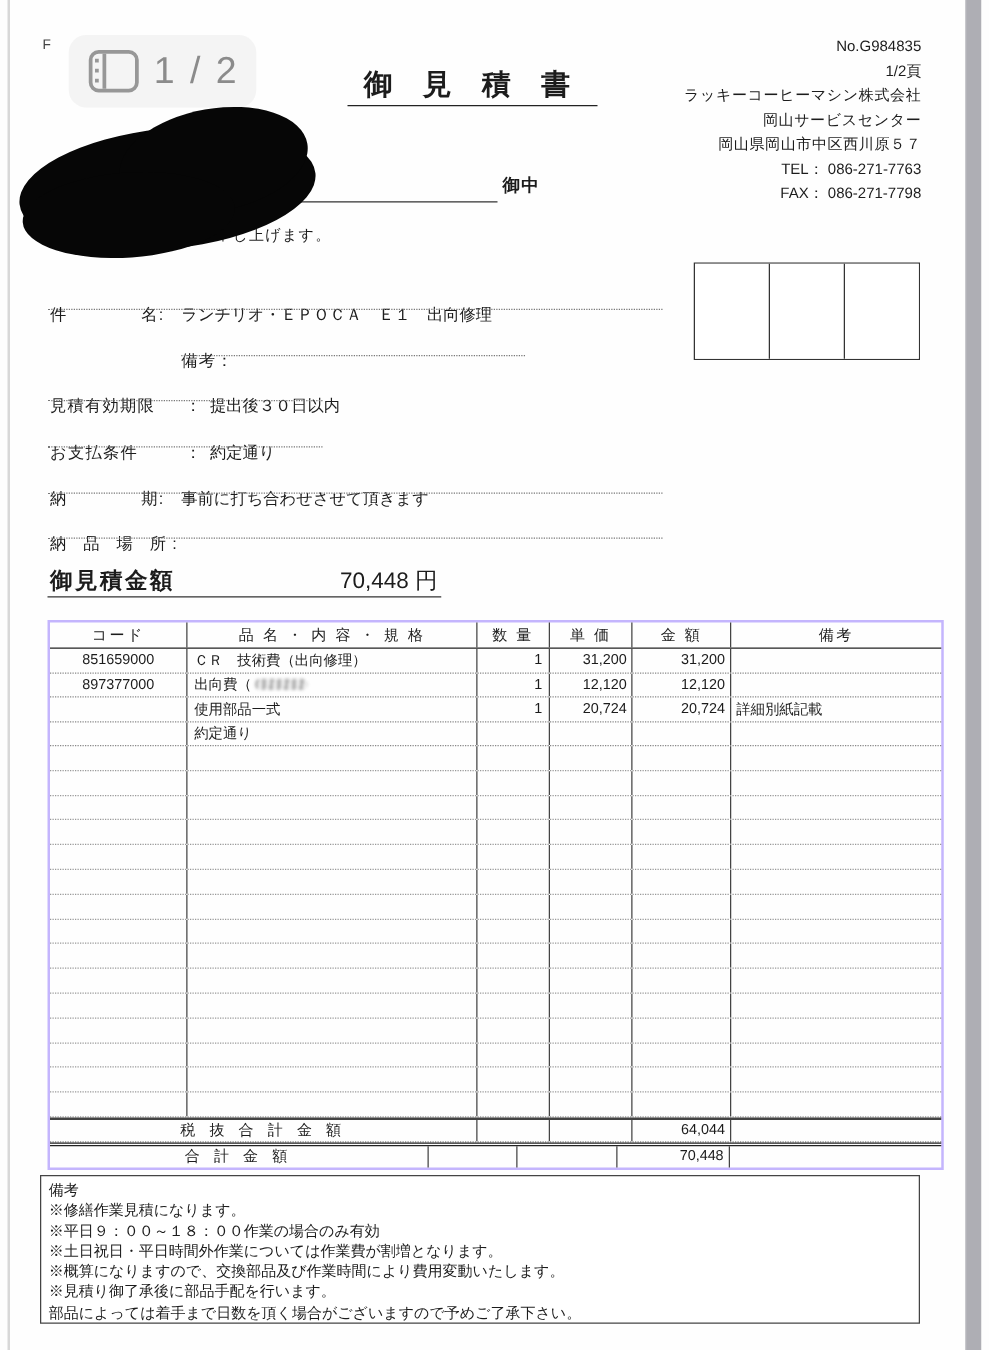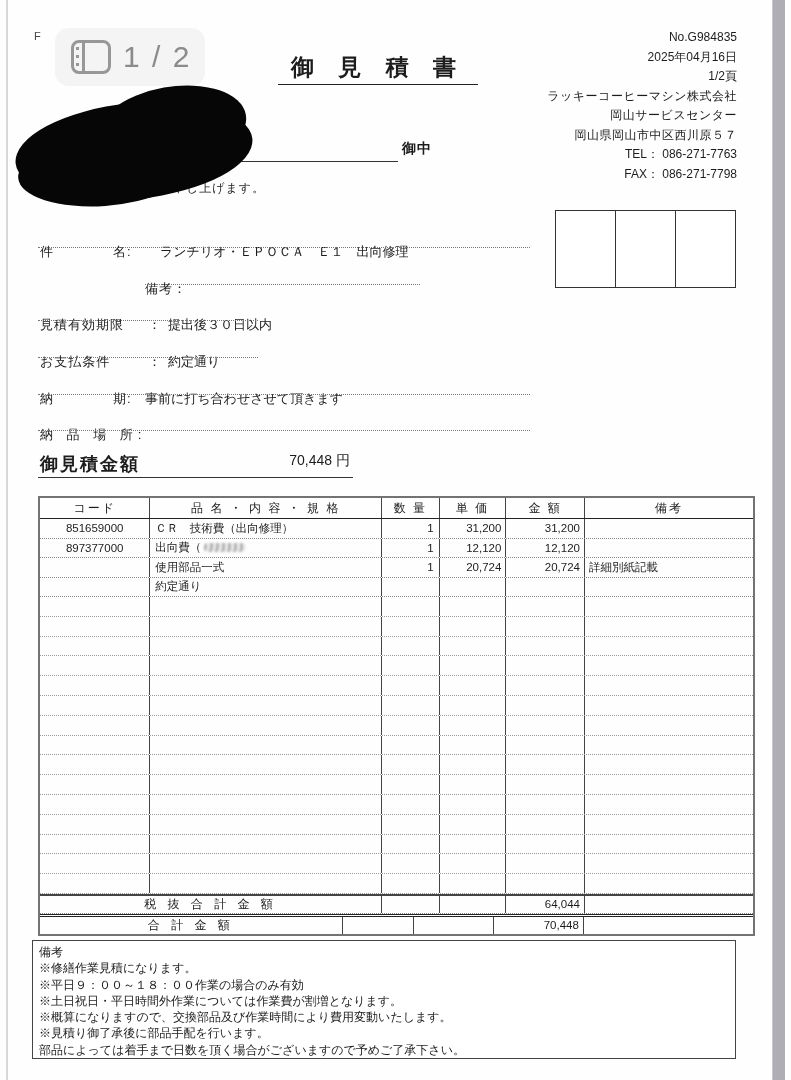--- a/index.html
+++ b/index.html
@@ -43,25 +43,25 @@
   .blob2 { left:95px; top:87px; width:152px; height:82px; transform:rotate(-10deg); }
   .blob3 { left:18px; top:138px; width:170px; height:68px; transform:rotate(-4deg); }
 
   
   .fld { position:absolute; font-size:13px; }
   .dotline { position:absolute; border-bottom:1.5px dotted #777; }
   .lab { letter-spacing:1px; }
 
   
   .q-label { position:absolute; left:40px; top:452px; font-size:18px; font-weight:bold; letter-spacing:2px; }
-  .q-value { position:absolute; left:180px; top:452px; width:170px; text-align:right; font-size:14px; }
+  .q-value { position:absolute; left:180px; top:452px; width:170px; text-align:right; font-size:18px; }
   .q-underline { position:absolute; left:38px; top:477px; width:315px; border-bottom:1.5px solid #333; }
 
   
-  .tbl { position:absolute; left:38px; top:496px; width:717px; height:440px; border:2px solid #737373; display:flex; flex-direction:column; font-size:11.5px; }
+  .tbl { position:absolute; left:38px; top:496px; width:717px; height:440px; border:2px solid #c4b5fd; display:flex; flex-direction:column; font-size:11.5px; }
   .trow { display:flex; flex:0 0 auto; }
   .trow > div { border-right:1px solid #444; display:flex; align-items:center; overflow:hidden; white-space:nowrap; }
   .trow > div:last-child { border-right:none; }
   .c1{width:111px;justify-content:center;} .c2{width:233px;padding-left:5px;}
   .c3{width:58px;justify-content:flex-end;padding-right:5px;} .c4{width:67px;justify-content:flex-end;padding-right:4px;}
   .c5{width:79px;justify-content:flex-end;padding-right:4px;} .c6{width:169px;padding-left:4px;}
   .thead { height:21px; border-bottom:1.5px solid #222; font-size:12px; }
   .thead > div { justify-content:center !important; padding:0 !important; letter-spacing:2px; }
   .tdata { height:19.5px; border-bottom:1px dotted #888; }
   .tempty { flex:1 1 auto; border-bottom:1px dotted #999; }
@@ -90,21 +90,20 @@
   <div class="badge">
     <span class="badge-icon"></span>
     <span class="badge-text">1 / 2</span>
   </div>
 
   <div class="doc-title">御 見 積 書</div>
   <div class="title-underline"></div>
 
   <div class="hdr-right">
     <div>No.G984835</div>
-    <div>2025年04月16日</div>
     <div>1/2頁</div>
     <div class="sp">ラッキーコーヒーマシン株式会社</div>
     <div class="sp">岡山サービスセンター</div>
     <div class="sp">岡山県岡山市中区西川原５７</div>
     <div>TEL：  086-271-7763</div>
     <div>FAX：  086-271-7798</div>
   </div>
 
   <div class="stamps">
     <div class="stamp"></div>
@@ -116,21 +115,21 @@
   <div class="onchu">御中</div>
   <div class="greet">こ</div>
   <div class="greet-end">申し上げます。</div>
 
   <div class="blob blob1"></div>
   <div class="blob blob2"></div>
   <div class="blob blob3"></div>
 
   <div class="fld lab" style="left:40px; top:243px;">件</div>
   <div class="fld lab" style="left:113px; top:243px;">名:</div>
-  <div class="fld" style="left:160px; top:243px;">ランチリオ・ＥＰＯＣＡ　Ｅ１　出向修理</div>
+  <div class="fld" style="left:145px; top:243px;">ランチリオ・ＥＰＯＣＡ　Ｅ１　出向修理</div>
   <div class="dotline" style="left:38px; top:247px; width:492px;"></div>
 
   <div class="fld lab" style="left:145px; top:280px;">備考：</div>
   <div class="dotline" style="left:145px; top:284px; width:275px;"></div>
 
   <div class="fld lab" style="left:40px; top:316px;">見積有効期限</div>
   <div class="fld" style="left:148px; top:316px;">：</div>
   <div class="fld" style="left:168px; top:316px;">提出後３０日以内</div>
   <div class="dotline" style="left:38px; top:320px; width:220px;"></div>
 

